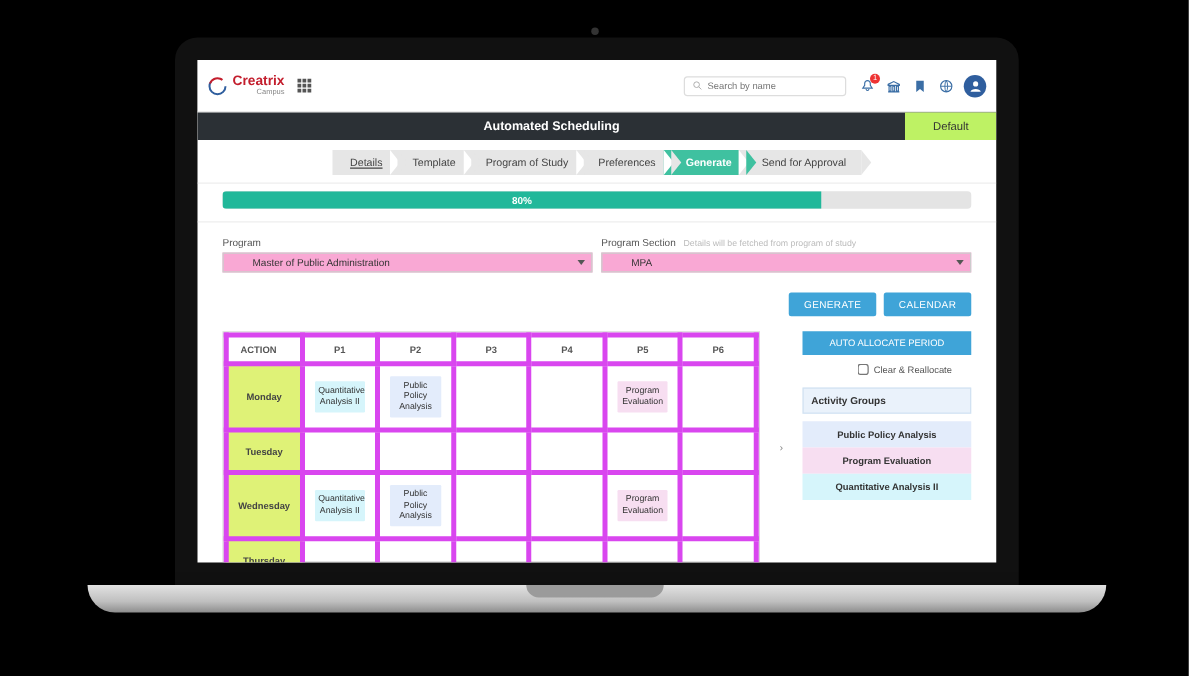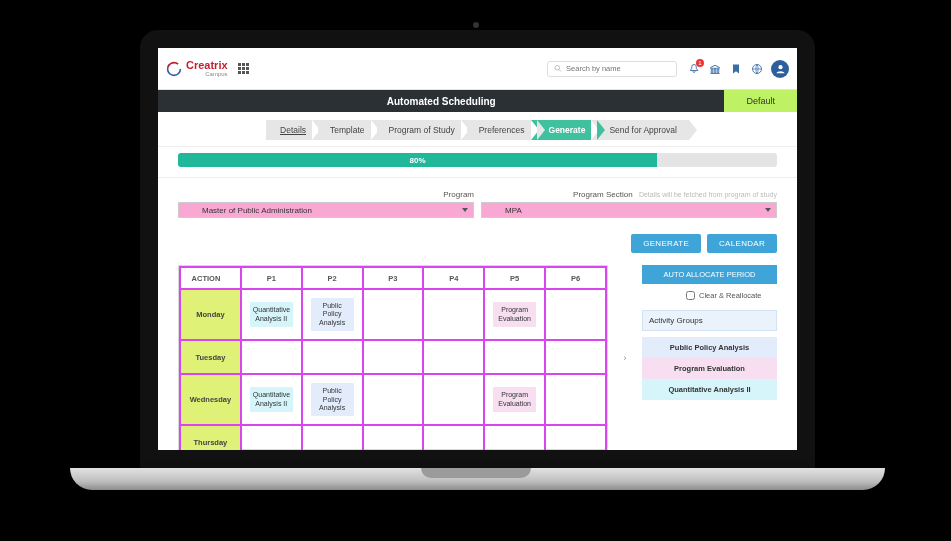--- a/index.html
+++ b/index.html
@@ -179,21 +179,21 @@
     height:100%;
     background:#21b89a;
     display:flex; align-items:center; justify-content:center;
     color:#fff; font-size:8px; font-weight:600;
   }
 
   
   .controls {
     padding:12px 20px 4px;
   }
-  .field-row { display:flex; gap:7px;text-align:right; }
+  .field-row { display:flex; gap:7px; }
   .field { display:flex; flex-direction:column; gap:3px; }
   .field-label { font-size:8px; color:#555; }
   .field-label .hint { color:#bbb; font-size:7px; margin-left:4px; }
   .select {
     border:1px solid #ccc;
     height:16px;
     font-size:8px;
     padding:0 16px 0 23px;
     display:flex; align-items:center;
     position:relative;
@@ -225,21 +225,21 @@
   .main-area {
     display:flex;
     padding:8px 20px 0;
     gap:12px;
     flex:1;
     overflow:hidden;
   }
   .schedule { flex:1; border:1px solid #d8d8d8; }
   .schedule table { width:100%; border-collapse:collapse; table-layout:fixed; }
   .schedule th, .schedule td {
-    border:2px solid #d946ef;
+    border:4px solid #d946ef;
     text-align:center;
     font-size:7.5px;
     padding:5px;
     height:34px;
     vertical-align:middle;
   }
   .schedule thead th { height:22px; font-weight:600; background:#fff; color:#555;}
   .action-th {
     background:#3fa4d8; color:#fff; cursor:pointer;
   }
@@ -275,21 +275,21 @@
     background:#3fa4d8; color:#fff;
     padding:5px 6px; font-size:7.5px;
     text-align:center;
     cursor:pointer;
   }
   .sp-check { display:flex; align-items:center; gap:4px; font-size:7.5px; color:#555; margin:1px 0 4px;padding-left:44px; }
   .sp-check input{ width:9px; height:9px; }
   .sp-head {
     background:#eaf2fb;
     padding:5px 6px;
-    font-size:8px; font-weight:400;
+    font-size:8px; font-weight:700;
     border:1px solid #d2e2f2;
   }
   .ag-item {
     padding:6px 6px;
     font-size:7.5px;
     text-align:center;
     cursor:pointer;
   }
   .ag-blue{ background:#e3ecfb; font-weight:600;}
   .ag-pink{ background:#f7def1; font-weight:600;}

